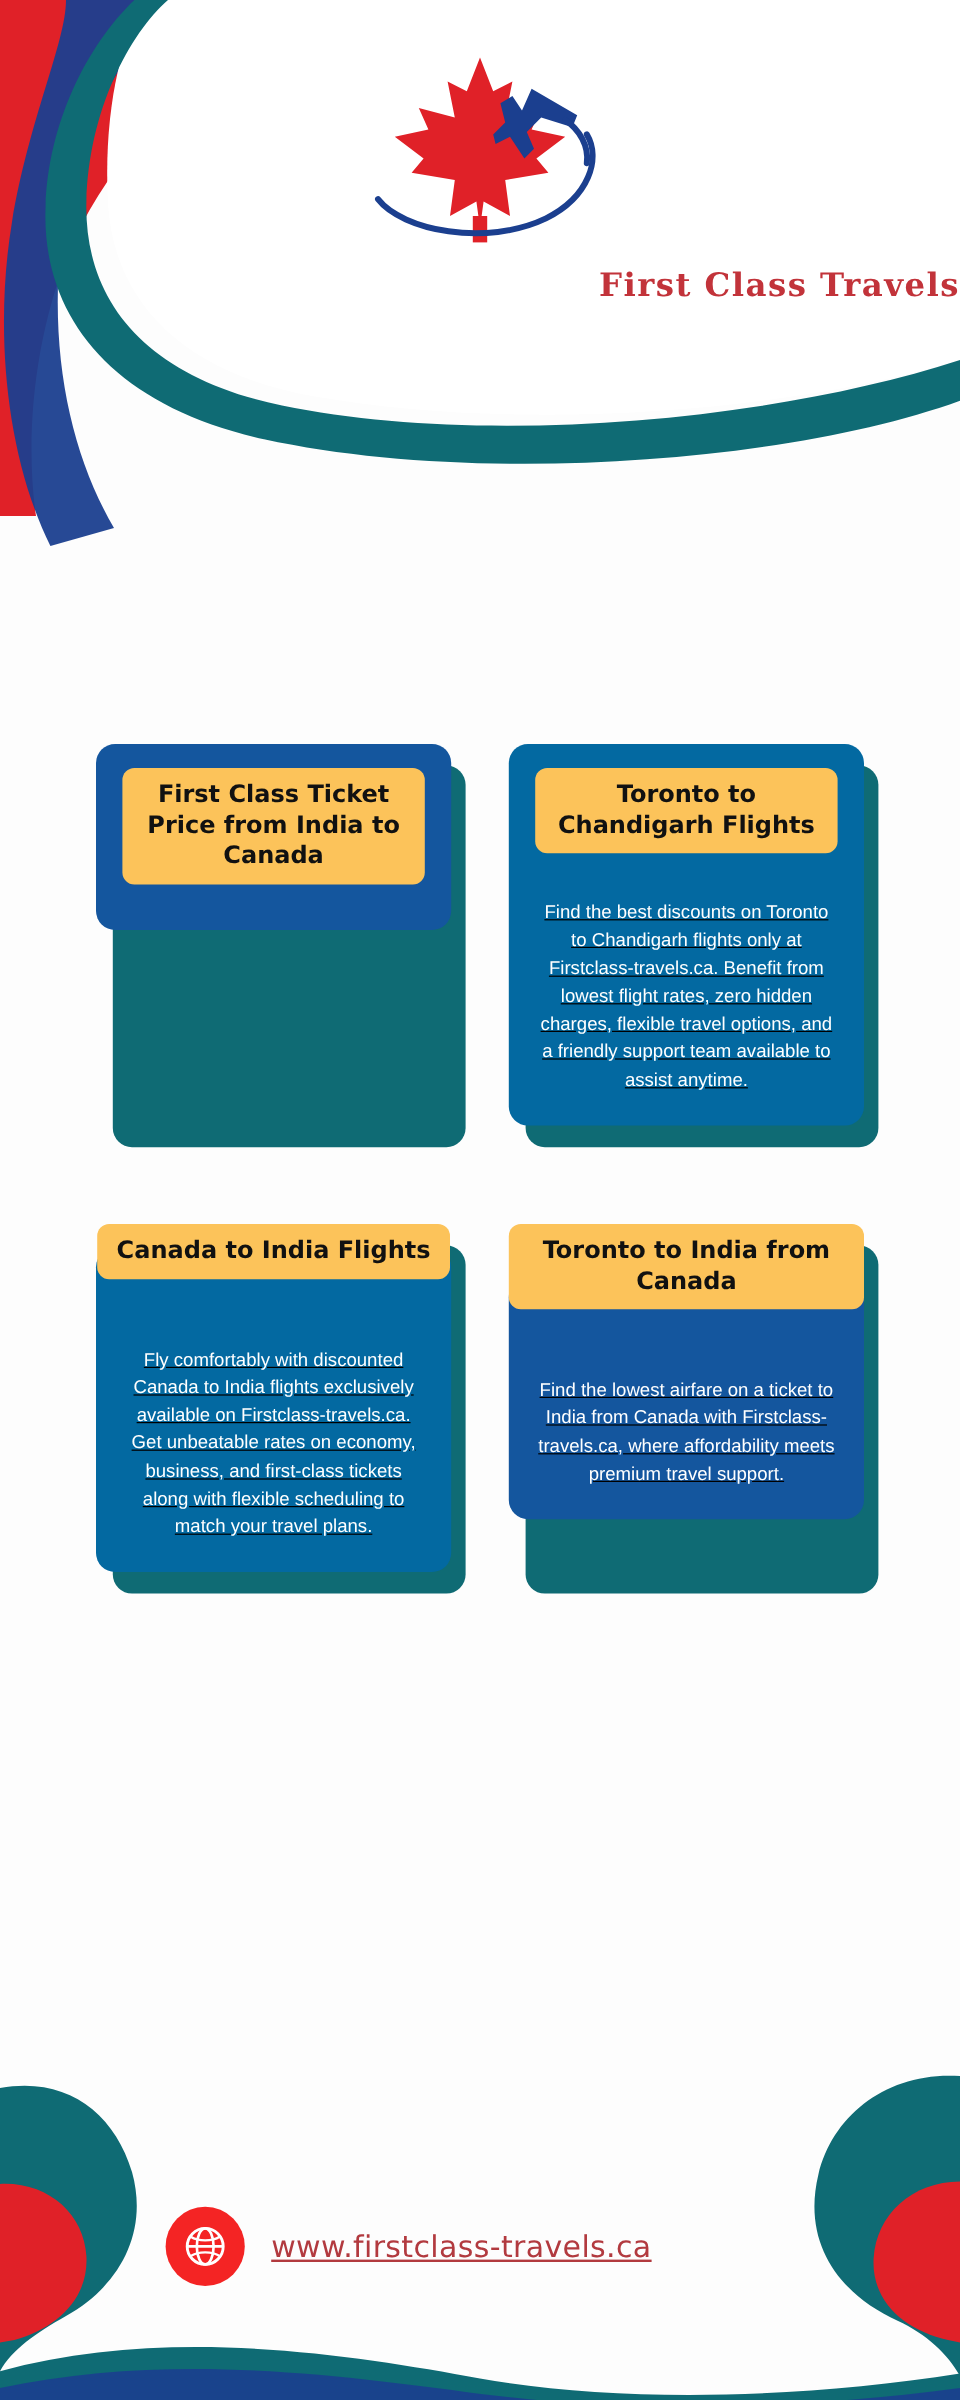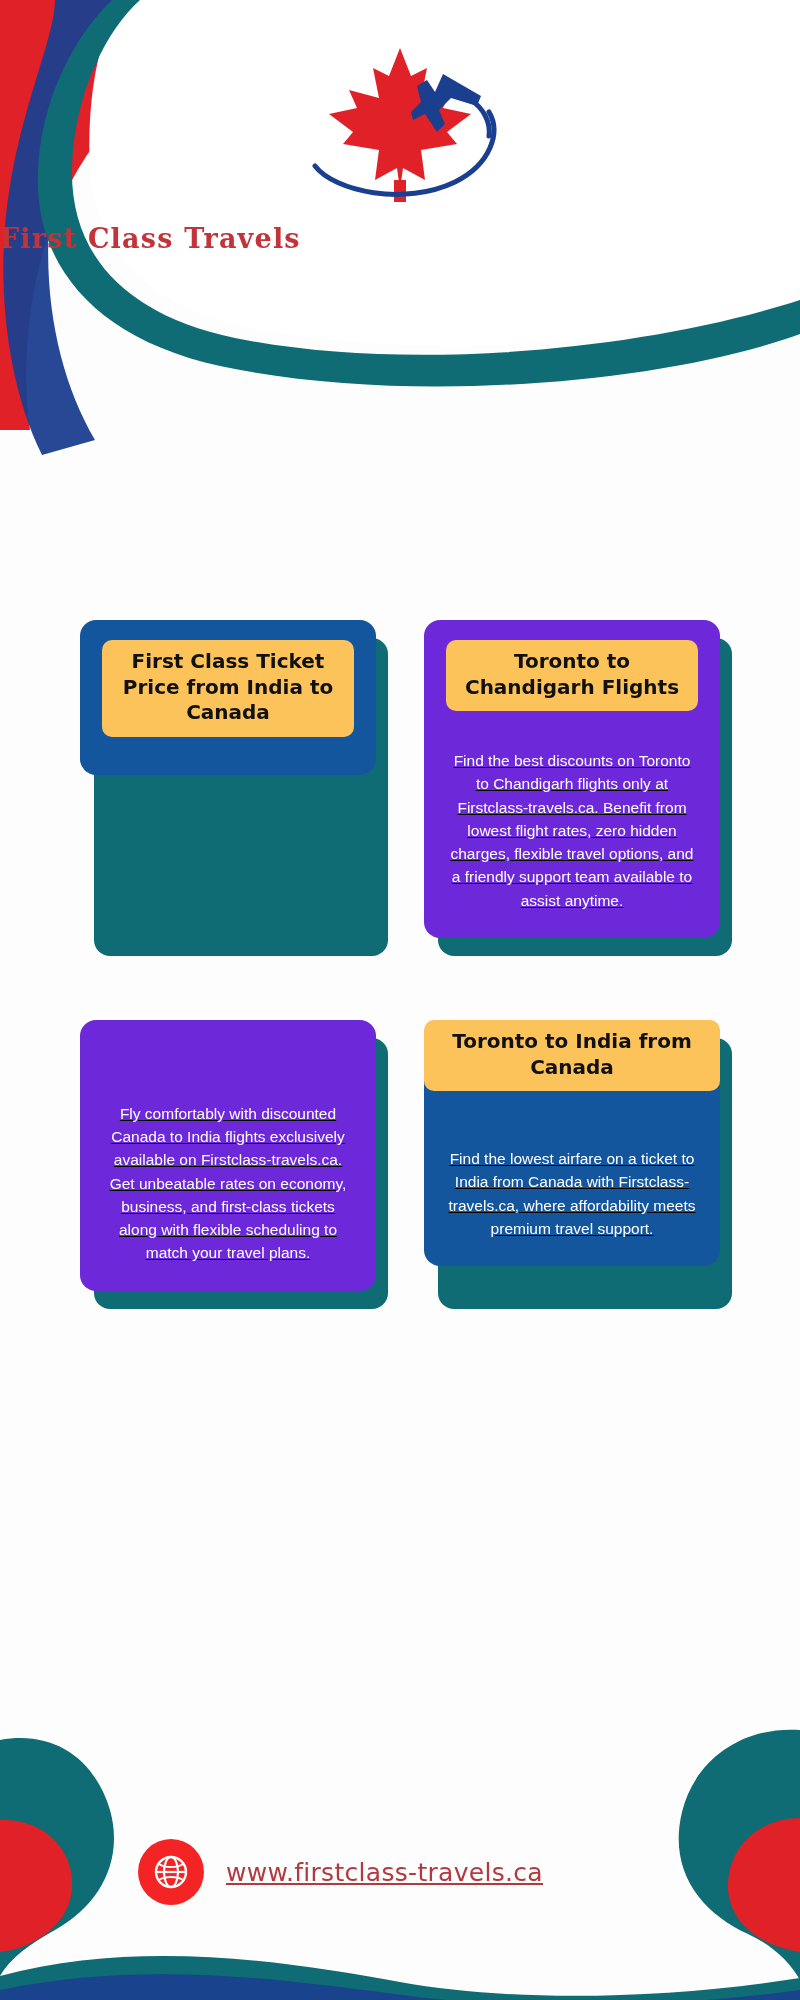--- a/index.html
+++ b/index.html
@@ -22,21 +22,21 @@
     top: 0; left: 0;
     width: 800px; height: 530px;
     overflow: hidden;
   }
   .header-deco svg { display: block; }
 
   .logo-wrap {
     position: absolute;
     top: 40px; left: 0;
     width: 800px;
-    text-align: left;
+    text-align: right;
     z-index: 5;
   }
   .logo-mark {
     width: 250px; height: 175px;
     margin: 0 auto;
     position: relative;
   }
   .brand-name {
     margin-top: 8px;
     font-family: "DejaVu Serif", serif;
@@ -62,21 +62,21 @@
   .cell { position: relative; }
 
   .card {
     position: relative;
     border-radius: 16px;
     padding: 20px 22px 26px 22px;
     color: #ffffff;
     z-index: 2;
   }
   .card.blue { background: #14569e; }
-  .card.red  { background: #6d28d9; }
+  .card.red  { background: #0369a1; }
 
   
   .card-shadow {
     position: absolute;
     border-radius: 16px;
     background: #0f6b74;
     z-index: 1;
   }
 
   .badge {
@@ -209,20 +209,23 @@
       <div class="card-shadow"></div>
       <div class="card red">
         <div class="badge-top">
           <span class="badge">Toronto to Chandigarh Flights</span>
         </div>
         <div class="card-body">Find the best discounts on Toronto to Chandigarh flights only at Firstclass-travels.ca. Benefit from lowest flight rates, zero hidden charges, flexible travel options, and a friendly support team available to assist anytime.</div>
       </div>
     </div>
 
     <div class="cell row2" id="cell-3">
+      <div class="badge-outside">
+        <span class="badge">Canada to India Flights</span>
+      </div>
       <div class="card-shadow"></div>
       <div class="card red">
         <div class="card-body">Fly comfortably with discounted Canada to India flights exclusively available on Firstclass-travels.ca. Get unbeatable rates on economy, business, and first-class tickets along with flexible scheduling to match your travel plans.</div>
       </div>
     </div>
 
     <div class="cell row2" id="cell-4">
       <div class="badge-outside">
         <span class="badge">Toronto to India from Canada</span>
       </div>

